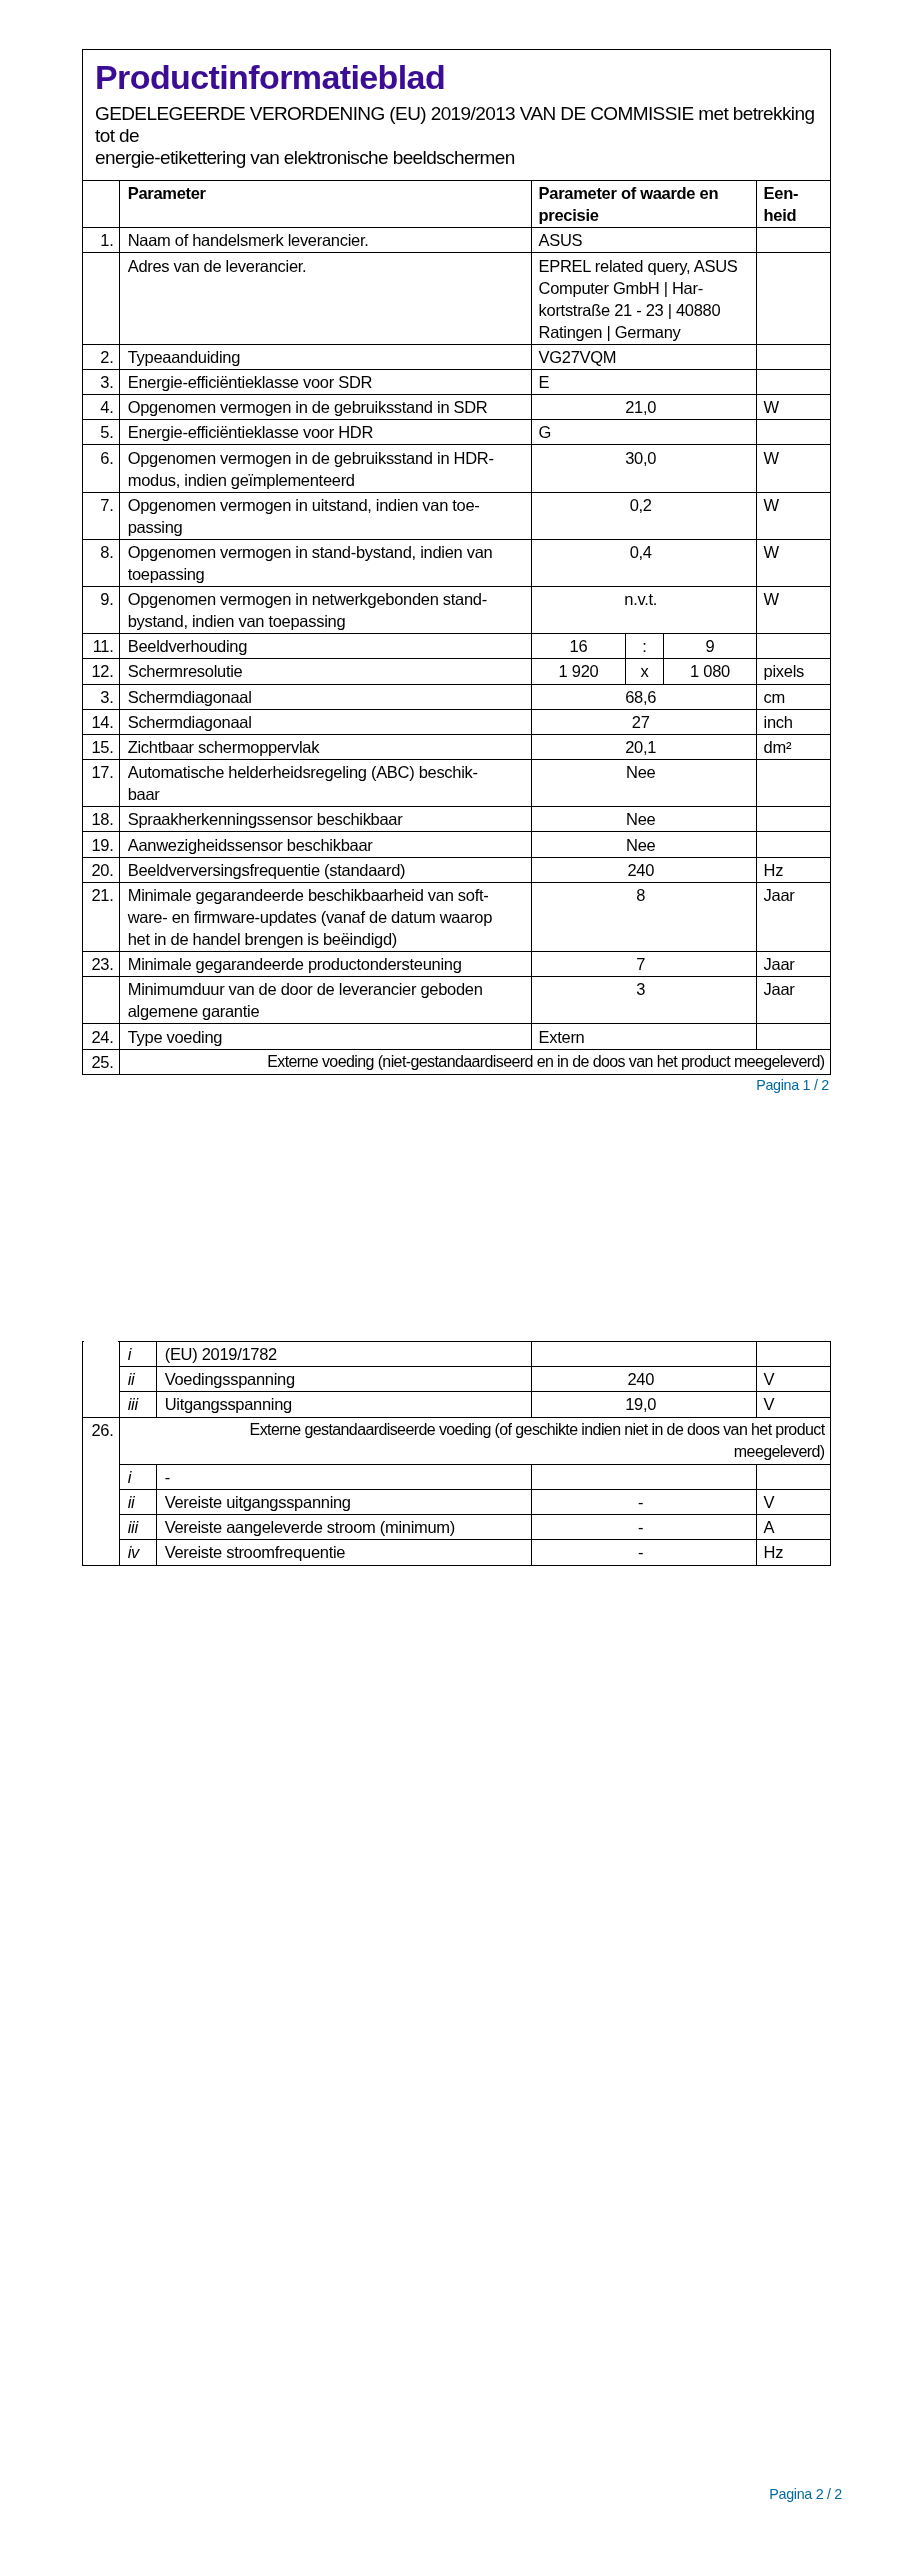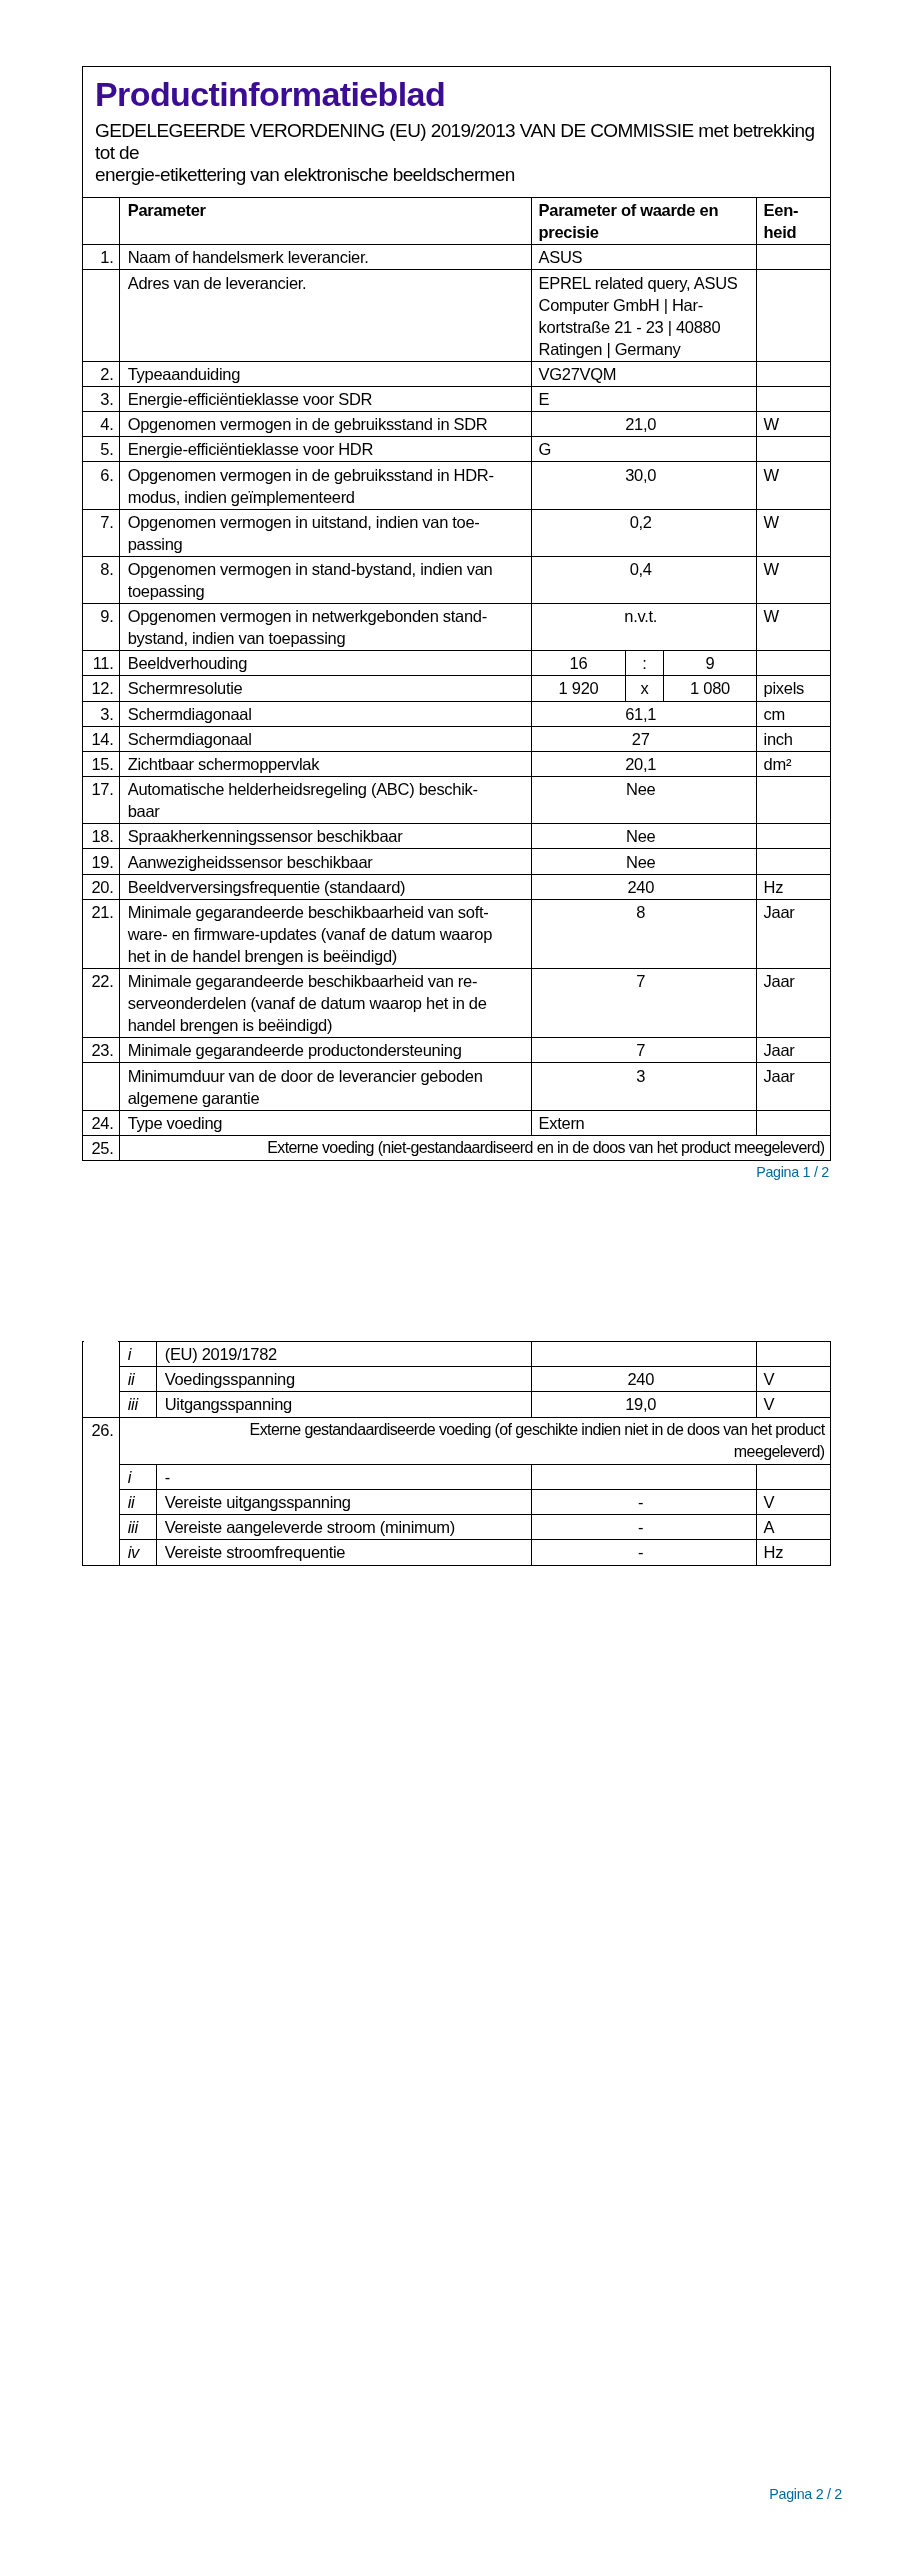--- a/index.html
+++ b/index.html
@@ -2,21 +2,21 @@
 <html style="font-size:8.8px"><head>
 <meta charset="utf-8">
 <style>
   html,body { margin:0; padding:0; background:#ffffff; }
   .canvas {
     position:relative; width:911px; height:2576px; background:#ffffff;
     font-family:"Liberation Sans", sans-serif; color:#000;
     overflow:hidden;
   }
   .sheet { position:absolute; left:82px; width:748px; }
-  #sheet1 { top:66px; }
+  #sheet1 { top:49px; }
   #sheet2 { top:1341px; }
 
   table { border-collapse:collapse; table-layout:fixed; width:748px; }
   td {
     border:1.7px solid #000; vertical-align:top;
     font-size:16.5px; line-height:22px; letter-spacing:-0.3px;
     padding:1.1px 0; white-space:pre-line; overflow:hidden;
   }
 
   .title-cell { padding:6.6px 12px 11px 12px; }
@@ -157,21 +157,21 @@
         <td class="num">12.</td>
         <td class="param">Schermresolutie</td>
         <td class="val-c">1 920</td>
         <td class="val-c">x</td>
         <td class="val-c">1 080</td>
         <td class="unit">pixels</td>
       </tr>
       <tr>
         <td class="num">3.</td>
         <td class="param">Schermdiagonaal</td>
-        <td colspan="3" class="val-r">61,1</td>
+        <td colspan="3" class="val-r">68,6</td>
         <td class="unit">cm</td>
       </tr>
       <tr>
         <td class="num">14.</td>
         <td class="param">Schermdiagonaal</td>
         <td colspan="3" class="val-r">27</td>
         <td class="unit">inch</td>
       </tr>
       <tr>
         <td class="num">15.</td>
@@ -203,28 +203,20 @@
         <td class="param">Beeldverversingsfrequentie (standaard)</td>
         <td colspan="3" class="val-r">240</td>
         <td class="unit">Hz</td>
       </tr>
       <tr>
         <td class="num">21.</td>
         <td class="param">Minimale gegarandeerde beschikbaarheid van soft-
 ware- en firmware-updates (vanaf de datum waarop
 het in de handel brengen is beëindigd)</td>
         <td colspan="3" class="val-r">8</td>
-        <td class="unit">Jaar</td>
-      </tr>
-      <tr>
-        <td class="num">22.</td>
-        <td class="param">Minimale gegarandeerde beschikbaarheid van re-
-serveonderdelen (vanaf de datum waarop het in de
-handel brengen is beëindigd)</td>
-        <td colspan="3" class="val-r">7</td>
         <td class="unit">Jaar</td>
       </tr>
       <tr>
         <td class="num">23.</td>
         <td class="param">Minimale gegarandeerde productondersteuning</td>
         <td colspan="3" class="val-r">7</td>
         <td class="unit">Jaar</td>
       </tr>
       <tr>
         <td class="num"></td>

